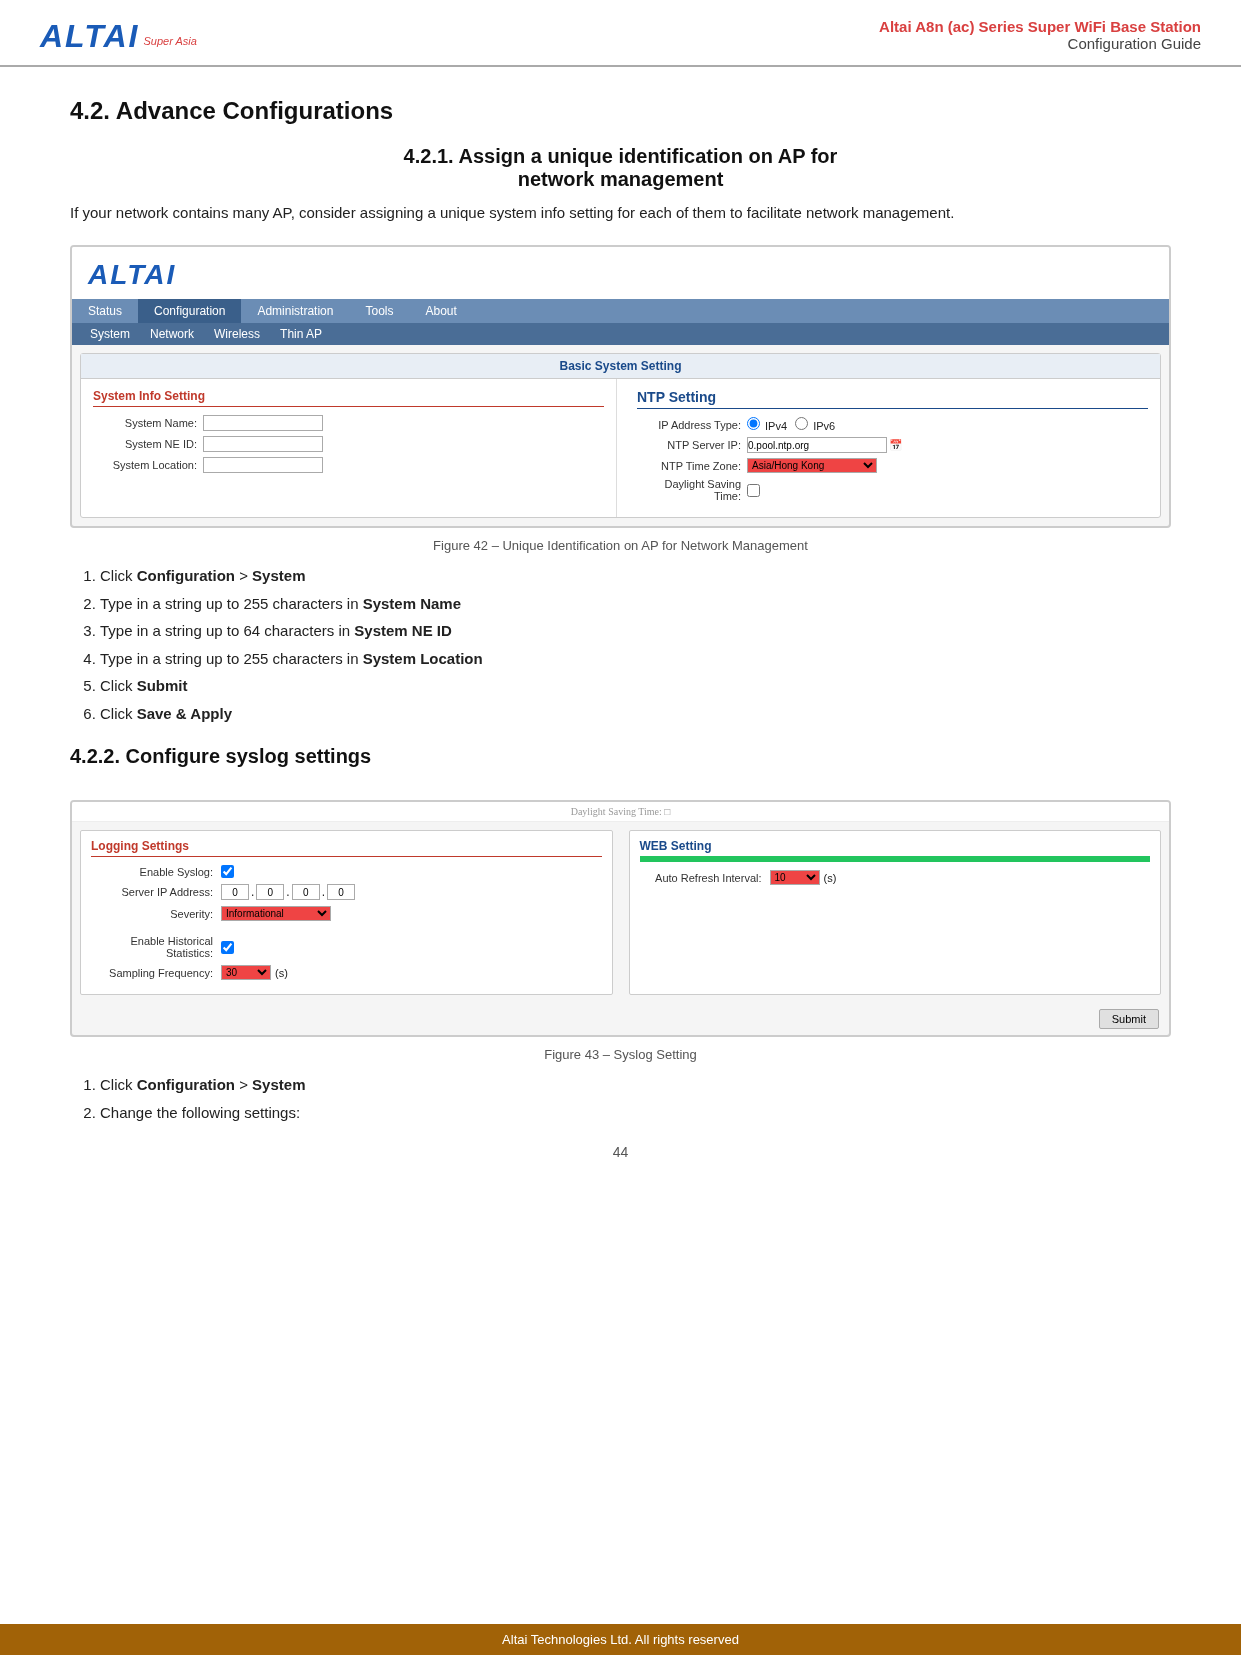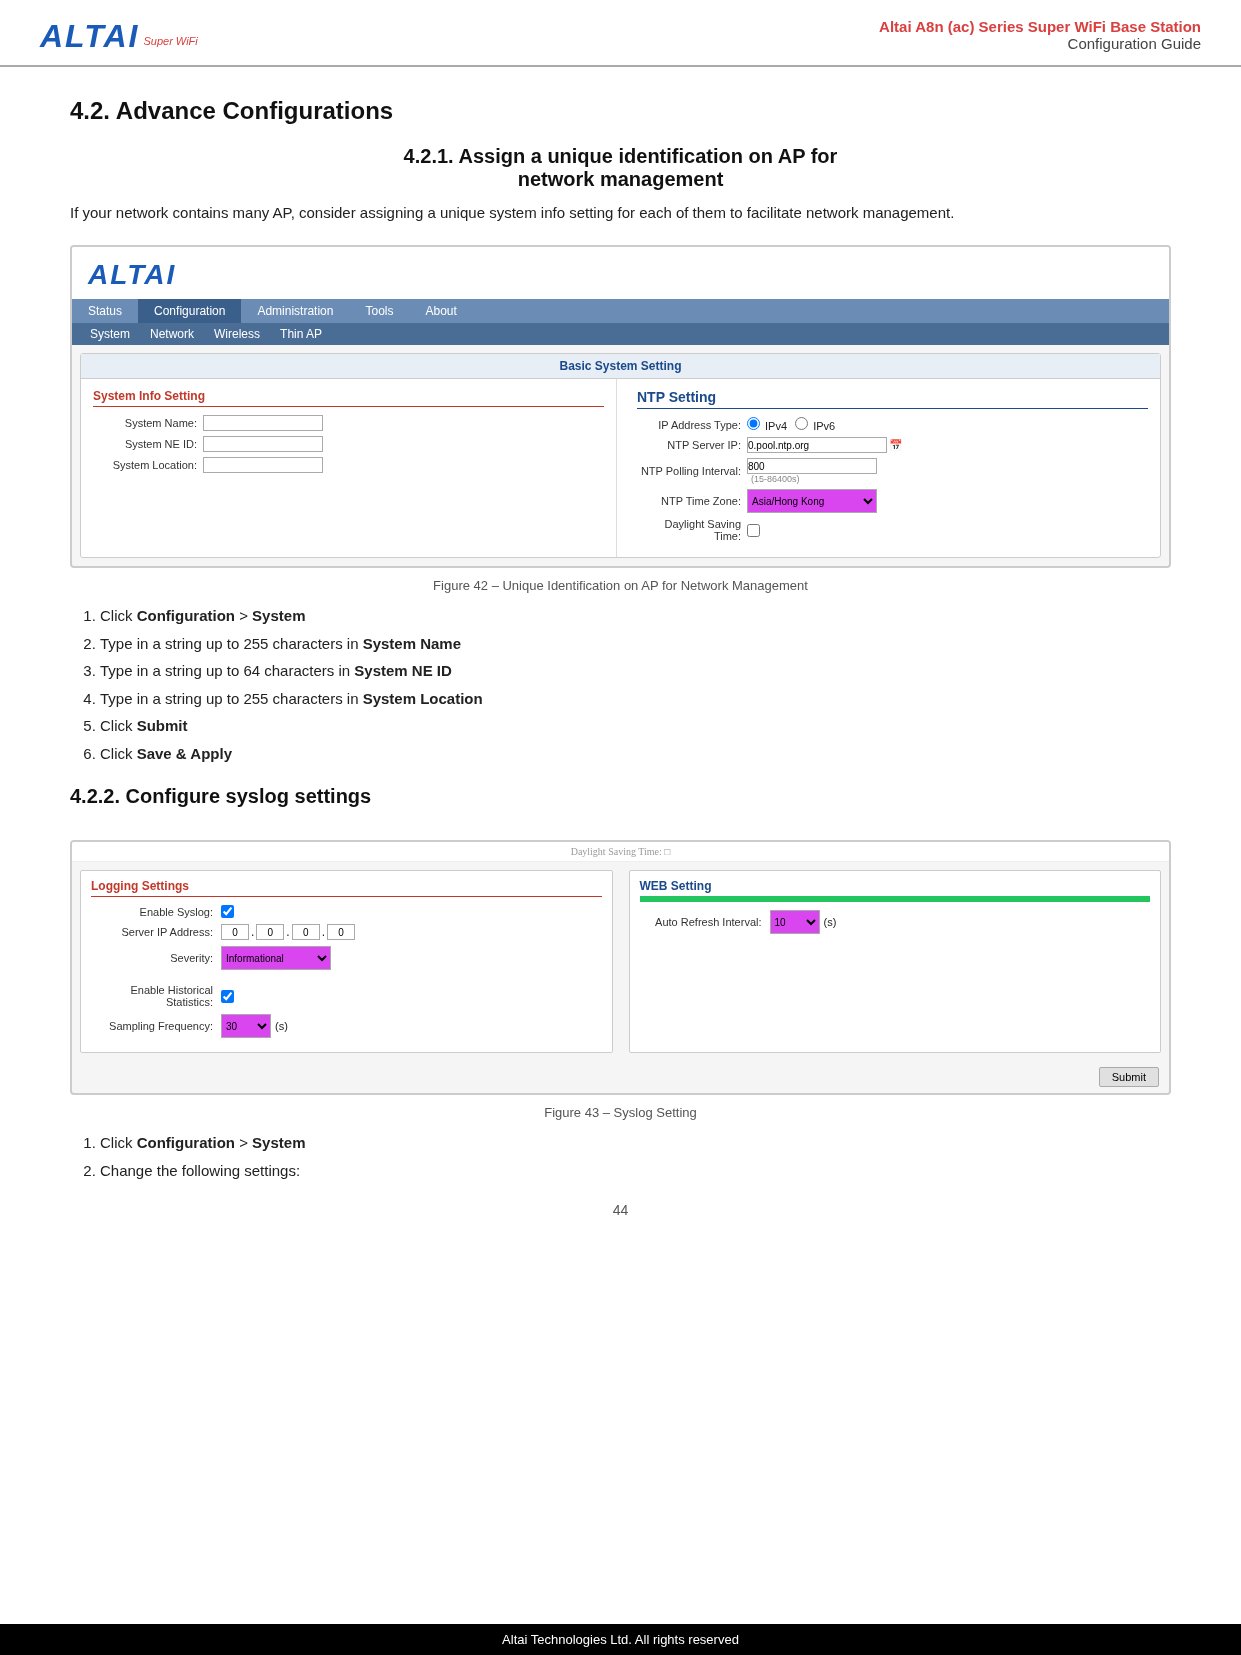--- a/index.html
+++ b/index.html
@@ -195,24 +195,24 @@
     .ui-radio-group input {
       margin-right: 2px;
     }
     .ui-field-note {
       font-size: 9px;
       color: #888;
       margin-left: 4px;
     }
     .ui-select {
       border: 1px solid #aaa;
-      height: 24px;
+      height: 15px;
       width: 130px;
       font-size: 10px;
-      background: #d946ef;
+      background: #ef4444;
     }
 
     
     .figure-caption {
       text-align: center;
       font-size: 13px;
       color: #555;
       margin-bottom: 12px;
     }
 
@@ -301,21 +301,21 @@
       cursor: pointer;
       border-radius: 2px;
     }
 
     
     .footer {
       position: absolute;
       bottom: 0;
       left: 0;
       right: 0;
-      background: #000000;
+      background: #a16207;
       color: #fff;
       text-align: center;
       padding: 8px;
       font-size: 13px;
     }
     .page-number {
       text-align: center;
       color: #555;
       font-size: 14px;
       margin: 10px 0 50px 0;
@@ -358,21 +358,21 @@
       font-family: Liberation Serif, serif;
     }
   </style>
 </head>
 <body>
 
 <div class="header">
   <div class="header-logo">
     <div class="logo-altai">
       <span class="logo-altai-text">ALTAI</span>
-      <span class="logo-wifi">Super WiFi</span>
+      <span class="logo-wifi">Super Asia</span>
     </div>
   </div>
   <div class="header-right">
     <div class="product-name">Altai A8n (ac) Series Super WiFi Base Station</div>
     <div class="guide-name">Configuration Guide</div>
   </div>
 </div>
 
 <div class="main-content">
 
@@ -432,27 +432,20 @@
             <span class="ui-field-label">IP Address Type:</span>
             <div class="ui-radio-group">
               <label><input type="radio" name="iptype" checked="" style=""> IPv4</label>
               <label><input type="radio" name="iptype" style=""> IPv6</label>
             </div>
           </div>
           <div class="ui-field-row">
             <span class="ui-field-label">NTP Server IP:</span>
             <input class="ui-field-input" type="text" value="0.pool.ntp.org" style="width: 140px;">
             <span style="font-size:11px;margin-left:2px;">📅</span>
-          </div>
-          <div class="ui-field-row">
-            <span class="ui-field-label">NTP Polling Interval:</span>
-            <div style="display:flex;flex-direction:column;">
-              <input class="ui-field-input" type="text" value="800" style="width: 130px;">
-              <span class="ui-field-note">(15-86400s)</span>
-            </div>
           </div>
           <div class="ui-field-row">
             <span class="ui-field-label">NTP Time Zone:</span>
             <select class="ui-select">
               <option>Asia/Hong Kong</option>
             </select>
           </div>
           <div class="ui-field-row">
             <span class="ui-field-label">Daylight Saving Time:</span>
             <input type="checkbox" style="">

